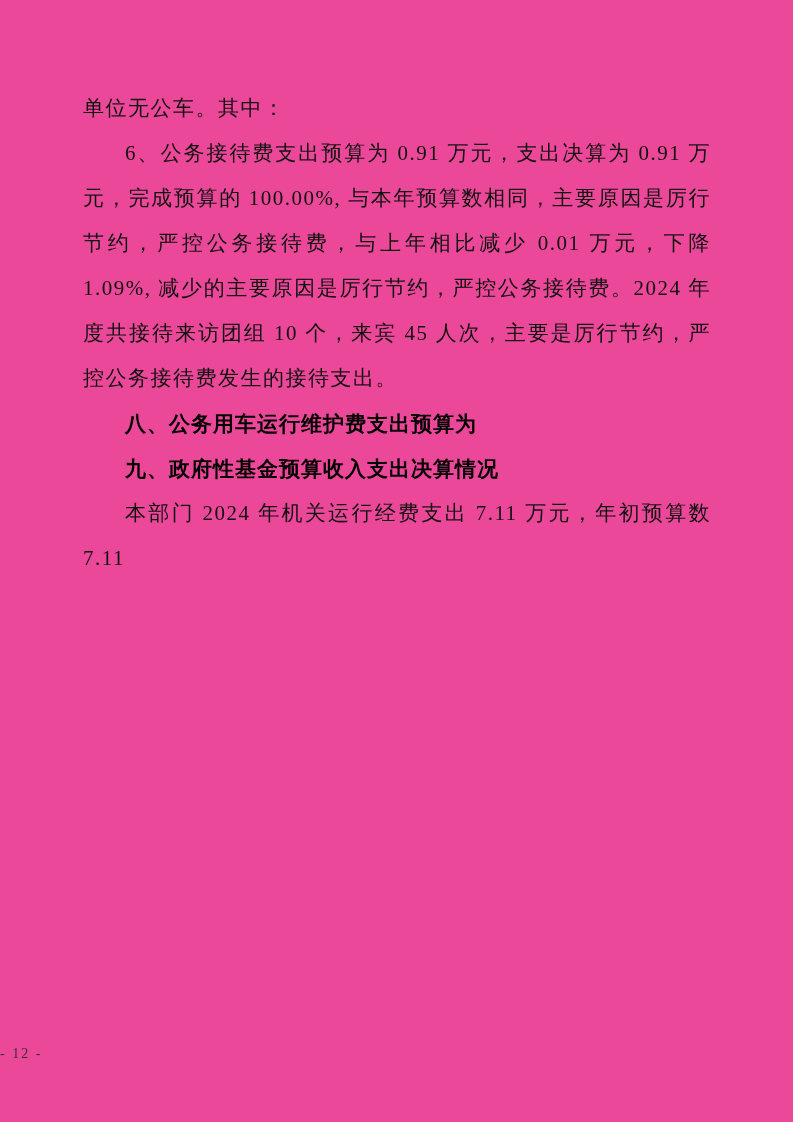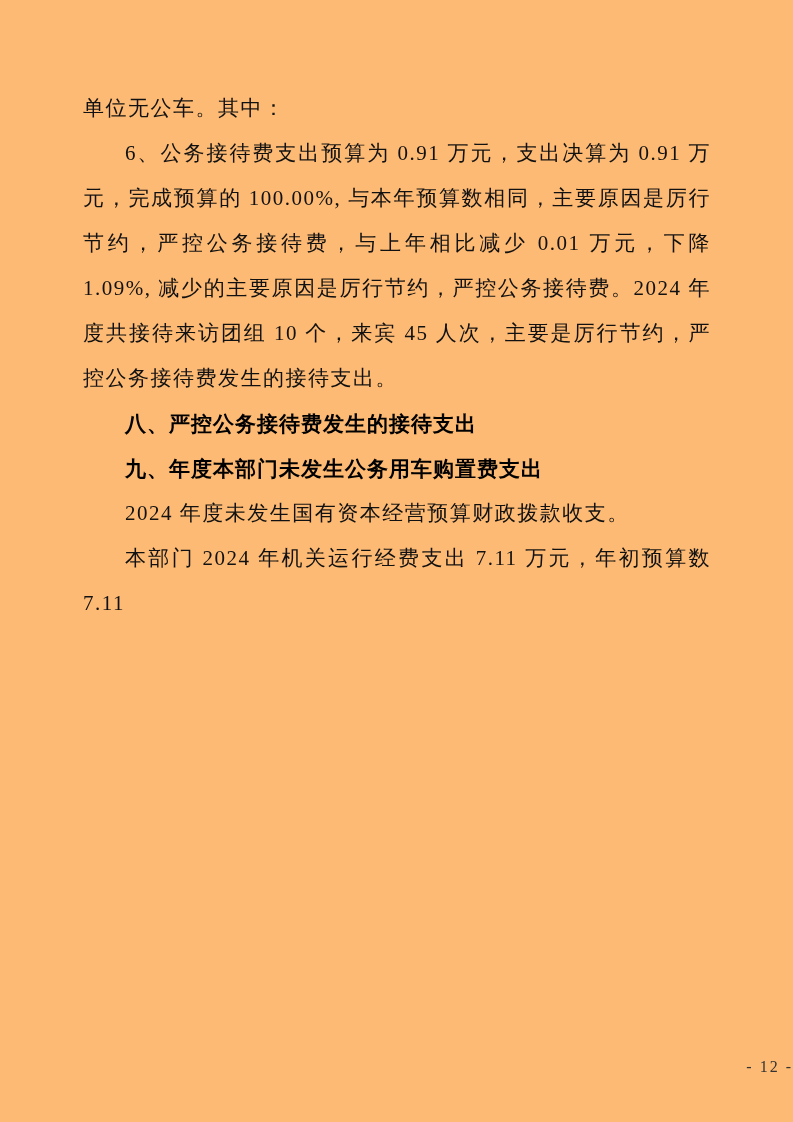--- a/index.html
+++ b/index.html
@@ -5,21 +5,21 @@
   html, body {
     margin: 0;
     padding: 0;
     background: #ffffff;
   }
   .page {
     position: relative;
     width: 793px;
     height: 1122px;
     margin: 0 auto;
-    background: #fdba74;
+    background: #ec4899;
     box-sizing: border-box;
     padding: 86px 82px 0 83px;
     font-family: "Liberation Serif", "DejaVu Serif", serif;
     font-size: 21px;
     color: #111111;
     overflow: hidden;
   }
   .para {
     margin: 0;
     line-height: 45px;
@@ -36,43 +36,42 @@
     font-weight: bold;
     font-family: "Liberation Sans", "DejaVu Sans", sans-serif;
     letter-spacing: 1px;
     font-size: 21px;
     color: #000000;
   }
   .page-footer {
     position: absolute;
     left: 0;
     right: 0;
-    bottom: 46px;
-    text-align: right;
-    font-size: 16px;
+    bottom: 60px;
+    text-align: left;
+    font-size: 14px;
     letter-spacing: 2px;
     color: #333333;
   }
 </style>
 </head>
 <body>
 
 <div class="page">
 
   <p class="para">单位无公车。其中：</p>
 
 
 
   <p class="para indent">6、公务接待费支出预算为 0.91 万元，支出决算为 0.91 万元，完成预算的 100.00%, 与本年预算数相同，主要原因是厉行节约，严控公务接待费，与上年相比减少 0.01 万元，下降 1.09%, 减少的主要原因是厉行节约，严控公务接待费。2024 年度共接待来访团组 10 个，来宾 45 人次，主要是厉行节约，严控公务接待费发生的接待支出。</p>
 
-  <p class="heading">八、严控公务接待费发生的接待支出</p>
+  <p class="heading">八、公务用车运行维护费支出预算为</p>
 
 
-  <p class="heading">九、年度本部门未发生公务用车购置费支出</p>
+  <p class="heading">九、政府性基金预算收入支出决算情况</p>
 
-  <p class="para indent">2024 年度未发生国有资本经营预算财政拨款收支。</p>
 
 
   <p class="para indent">本部门 2024 年机关运行经费支出 7.11 万元，年初预算数 7.11</p>
 
   <div class="page-footer">- 12 -</div>
 
 </div>
 
 </body></html>

